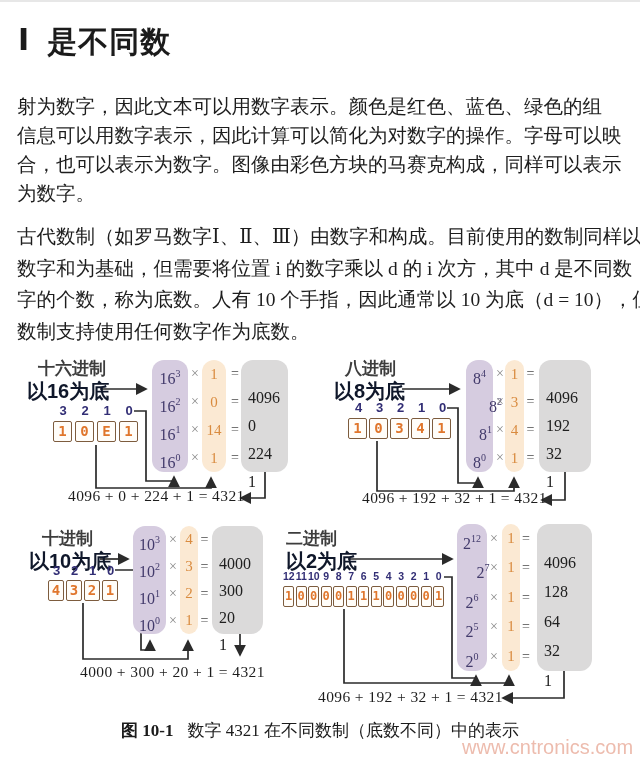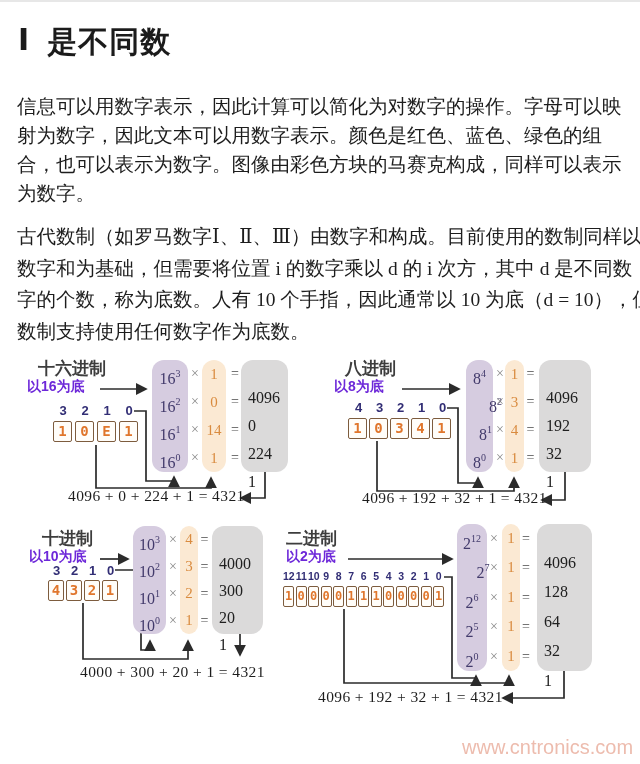--- a/index.html
+++ b/index.html
@@ -12,21 +12,21 @@
   .para{position:absolute;left:17px;width:610px;font-size:19.5px;color:#1d1d1d;}
   .para .pline{white-space:nowrap;}
   #para1{top:92px;} #para1 .pline{height:29px;line-height:29px;}
   #para2{top:221px;} #para2 .pline{height:31.5px;line-height:31.5px;}
   .figure{position:absolute;left:0;top:0;width:640px;height:764px;}
   .arrows{position:absolute;left:0;top:0;}
   .base-block{position:absolute;left:0;top:0;width:640px;height:764px;pointer-events:none;}
   .blk-title{position:absolute;font-family:"Liberation Sans","DejaVu Sans",sans-serif;
              font-weight:bold;font-size:17px;color:#3d3d3d;white-space:nowrap;}
   .blk-base{position:absolute;font-family:"Liberation Sans","DejaVu Sans",sans-serif;
-            font-weight:bold;font-size:14px;color:#6d28d9;white-space:nowrap;}
+            font-weight:bold;font-size:20px;color:#0f172a;white-space:nowrap;}
   .pos-cell{position:absolute;text-align:center;
             font-family:"Liberation Sans","DejaVu Sans",sans-serif;
             font-weight:bold;color:#322e75;white-space:nowrap;}
   .digit-box{position:absolute;box-sizing:border-box;background:#fffdf9;
              border:1.5px solid #7d5c3e;border-radius:2px;text-align:center;
              font-family:"DejaVu Sans Mono","Liberation Mono",monospace;
              font-weight:bold;color:#e0762c;}
   .pill{position:absolute;border-radius:12px;}
   .pill.power{background:#d6cce0;}
   .pill.mult{background:#fbe9d3;}
@@ -51,22 +51,22 @@
 
 <div class="page">
   <div class="top-edge"></div>
 
   <div class="title">
     <span>Ⅰ</span>
     <span>是不同数</span>
   </div>
 
   <div class="para" id="para1">
+      <div class="pline">射为数字，因此文本可以用数字表示。颜色是红色、蓝色、绿色的组</div>
       <div class="pline">信息可以用数字表示，因此计算可以简化为对数字的操作。字母可以映</div>
-      <div class="pline">射为数字，因此文本可以用数字表示。颜色是红色、蓝色、绿色的组</div>
       <div class="pline">合，也可以表示为数字。图像由彩色方块的马赛克构成，同样可以表示</div>
       <div class="pline">为数字。</div>
     </div>
   <div class="para" id="para2">
       <div class="pline">古代数制（如罗马数字Ⅰ、Ⅱ、Ⅲ）由数字和构成。目前使用的数制同样以</div>
       <div class="pline">数字和为基础，但需要将位置 i 的数字乘以 d 的 i 次方，其中 d 是不同数</div>
       <div class="pline">字的个数，称为底数。人有 10 个手指，因此通常以 10 为底（d = 10），但</div>
       <div class="pline">数制支持使用任何数字作为底数。</div>
     </div>
 
@@ -268,15 +268,18 @@
         <div class="cell eqs" style="left: 520px; top: 612.2px; width: 12px; line-height: 29.4px; font-size: 14px;">=</div>
         <div class="cell result" style="left: 544px; top: 612.2px; width: 48px; line-height: 29.4px; font-size: 16px;">32</div>
         <div class="cell power" style="left: 457px; top: 641.6px; width: 30px; line-height: 29.4px; font-size: 16px;">2<span class="exp">0</span></div>
         <div class="cell times" style="left: 488px; top: 641.6px; width: 12px; line-height: 29.4px; font-size: 14px;">×</div>
         <div class="cell mult" style="left: 502px; top: 641.6px; width: 18px; line-height: 29.4px; font-size: 15px;">1</div>
         <div class="cell eqs" style="left: 520px; top: 641.6px; width: 12px; line-height: 29.4px; font-size: 14px;">=</div>
         <div class="cell result" style="left: 544px; top: 641.6px; width: 48px; line-height: 29.4px; font-size: 16px;">1</div>
       </div>
   </div>
 
+  <div class="caption">
+    <span class="cap-label">图 10-1</span><span>数字 4321 在不同数制（底数不同）中的表示</span>
+  </div>
 
   <div class="watermark">www.cntronics.com</div>
 </div>
 
 </body></html>

